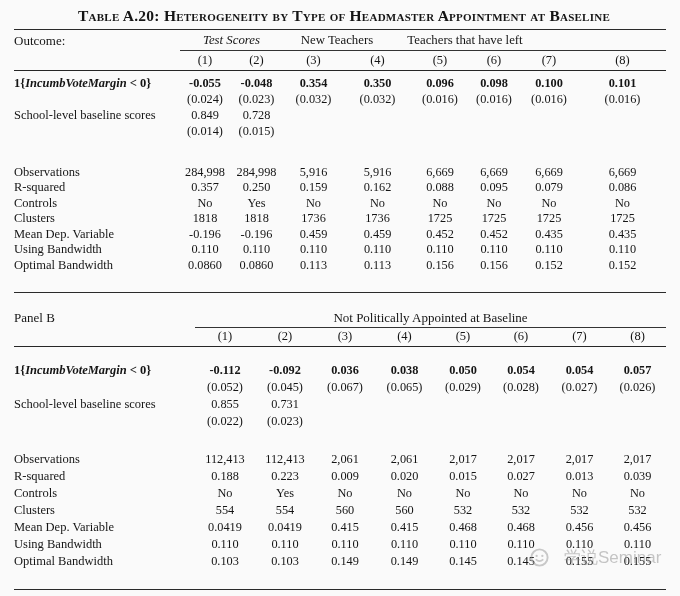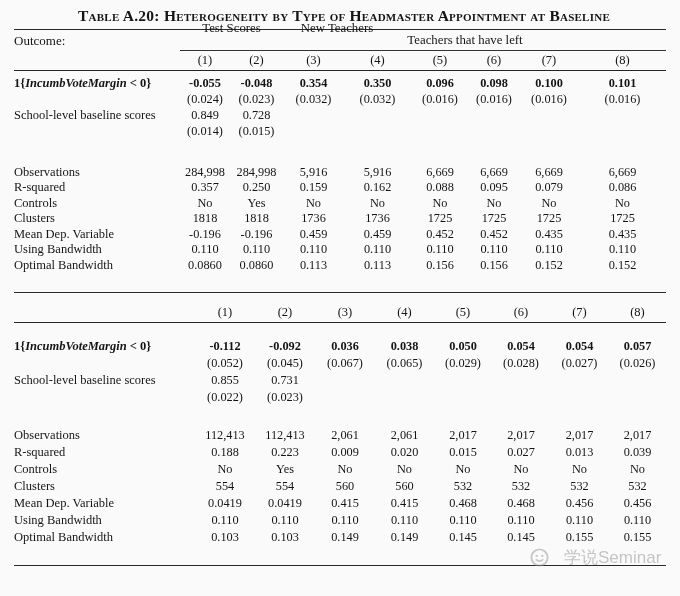--- a/index.html
+++ b/index.html
@@ -23,24 +23,24 @@
     margin-left: 8px;
   }
   .sheet { margin: 0 14px; width: 652px; }
   .toprule { border-top: 1.6px solid #2a2a2a; }
 
   
   .outhead { display: flex; align-items: flex-end; height: 21px; }
   .outhead .olabel { width: 166px; font-size: 13px; padding-bottom: 2px; }
   .outgroups { display: flex; width: 486px; border-bottom: 1px solid #333; padding-bottom: 2px; }
   .outgroups .grp { text-align: center; font-size: 12.8px; white-space: nowrap; }
-  .grp.g0 { width: 103px; }
+  .grp.g0 { width: 103px; font-style: italic; }
   .grp.g1 { width: 127px; }
   .grp.g2 { width: 108px; }
-  .grp.g3 { width: 148px; margin-top: 12px; }
+  .grp.g3 { width: 148px; }
 
   
   table { border-collapse: collapse; table-layout: fixed; width: 652px; }
   td { padding: 0; text-align: center; font-size: 12.3px; line-height: 16px; white-space: nowrap; vertical-align: middle; }
   td.rlabel { text-align: left; font-size: 12.5px; }
   tr.subrow { height: 24px; }
   tr.subrow td { vertical-align: bottom; padding-bottom: 1px; }
   td.plabel { text-align: left; font-size: 13px; }
   td.subtitle { font-size: 13px; border-bottom: 1px solid #333; }
   tr.colsrow td { border-bottom: 1.7px solid #262626; height: 19px; font-size: 12.5px; }
@@ -237,20 +237,24 @@
         <col style="width:60px">
         <col style="width:60px">
         <col style="width:60px">
       <col style="width:59px">
         <col style="width:58px">
         <col style="width:58px">
         <col style="width:59px">
         <col style="width:57px">
     </colgroup>
     <tbody>
+        <tr class="subrow">
+      <td class="plabel">Panel B</td>
+      <td class="subtitle" colspan="8">Not Politically Appointed at Baseline</td>
+    </tr>
     <tr class="colsrow">
       <td class="rlabel"></td>
       <td class="colh">(1)</td>
           <td class="colh">(2)</td>
           <td class="colh">(3)</td>
           <td class="colh">(4)</td>
           <td class="colh">(5)</td>
           <td class="colh">(6)</td>
           <td class="colh">(7)</td>
           <td class="colh">(8)</td>

